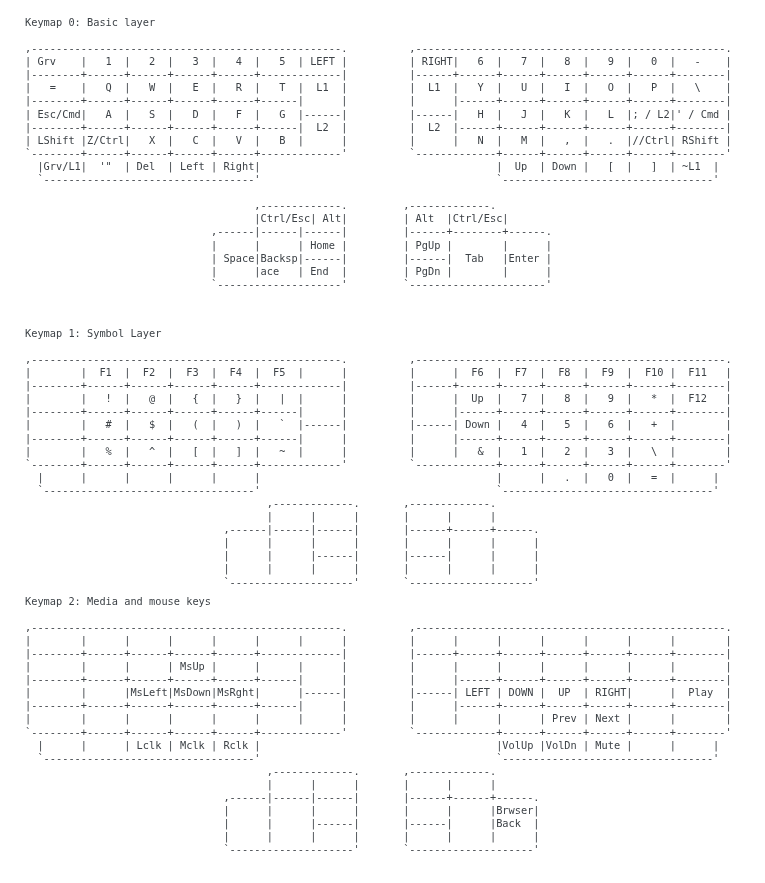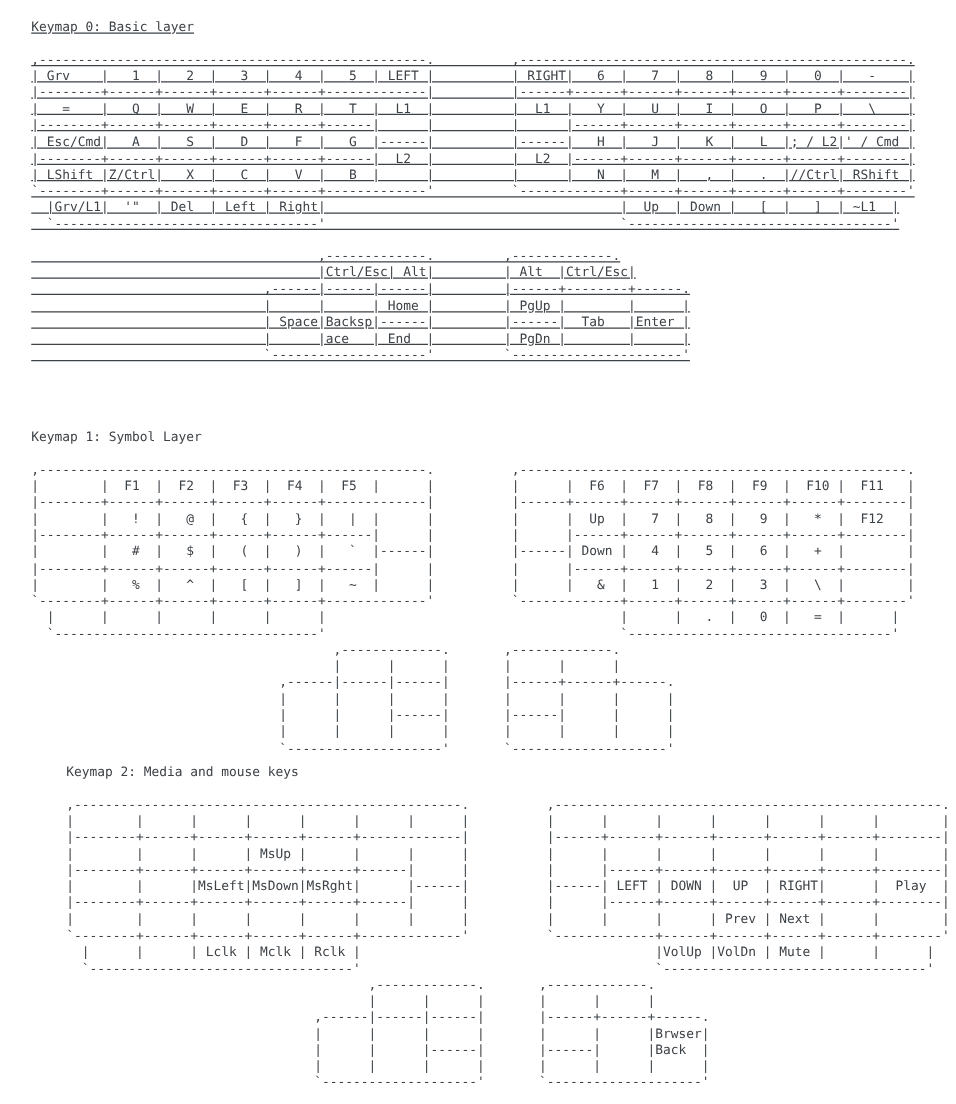--- a/index.html
+++ b/index.html
@@ -21,23 +21,23 @@
     white-space: pre;
     margin: 0 0 13px 0;
   }
   .keymap-diagram {
     font-family: "DejaVu Sans Mono", "Liberation Mono", monospace;
     font-size: 10.3px;
     line-height: 13.1px;
     white-space: pre;
     margin: 0;
   }
-  #keymap-0 { margin-bottom: 53px; text-decoration: underline; }
+  #keymap-0 { margin-bottom: 36px; }
   #keymap-1 { margin-bottom: 6px; }
-  #keymap-2 { margin-bottom: 0; margin-left: 28px; }
+  #keymap-2 { margin-bottom: 0; }
 </style>
 </head>
 <body style="background: rgb(255, 255, 255); color: rgb(61, 66, 71);">
 
 <main class="doc">
 
   <section class="keymap-section" id="keymap-0">
     <div class="keymap-title">Keymap 0: Basic layer</div>
     <pre class="keymap-diagram">,--------------------------------------------------.          ,--------------------------------------------------.
 | Grv    |   1  |   2  |   3  |   4  |   5  | LEFT |          | RIGHT|   6  |   7  |   8  |   9  |   0  |   -    |

